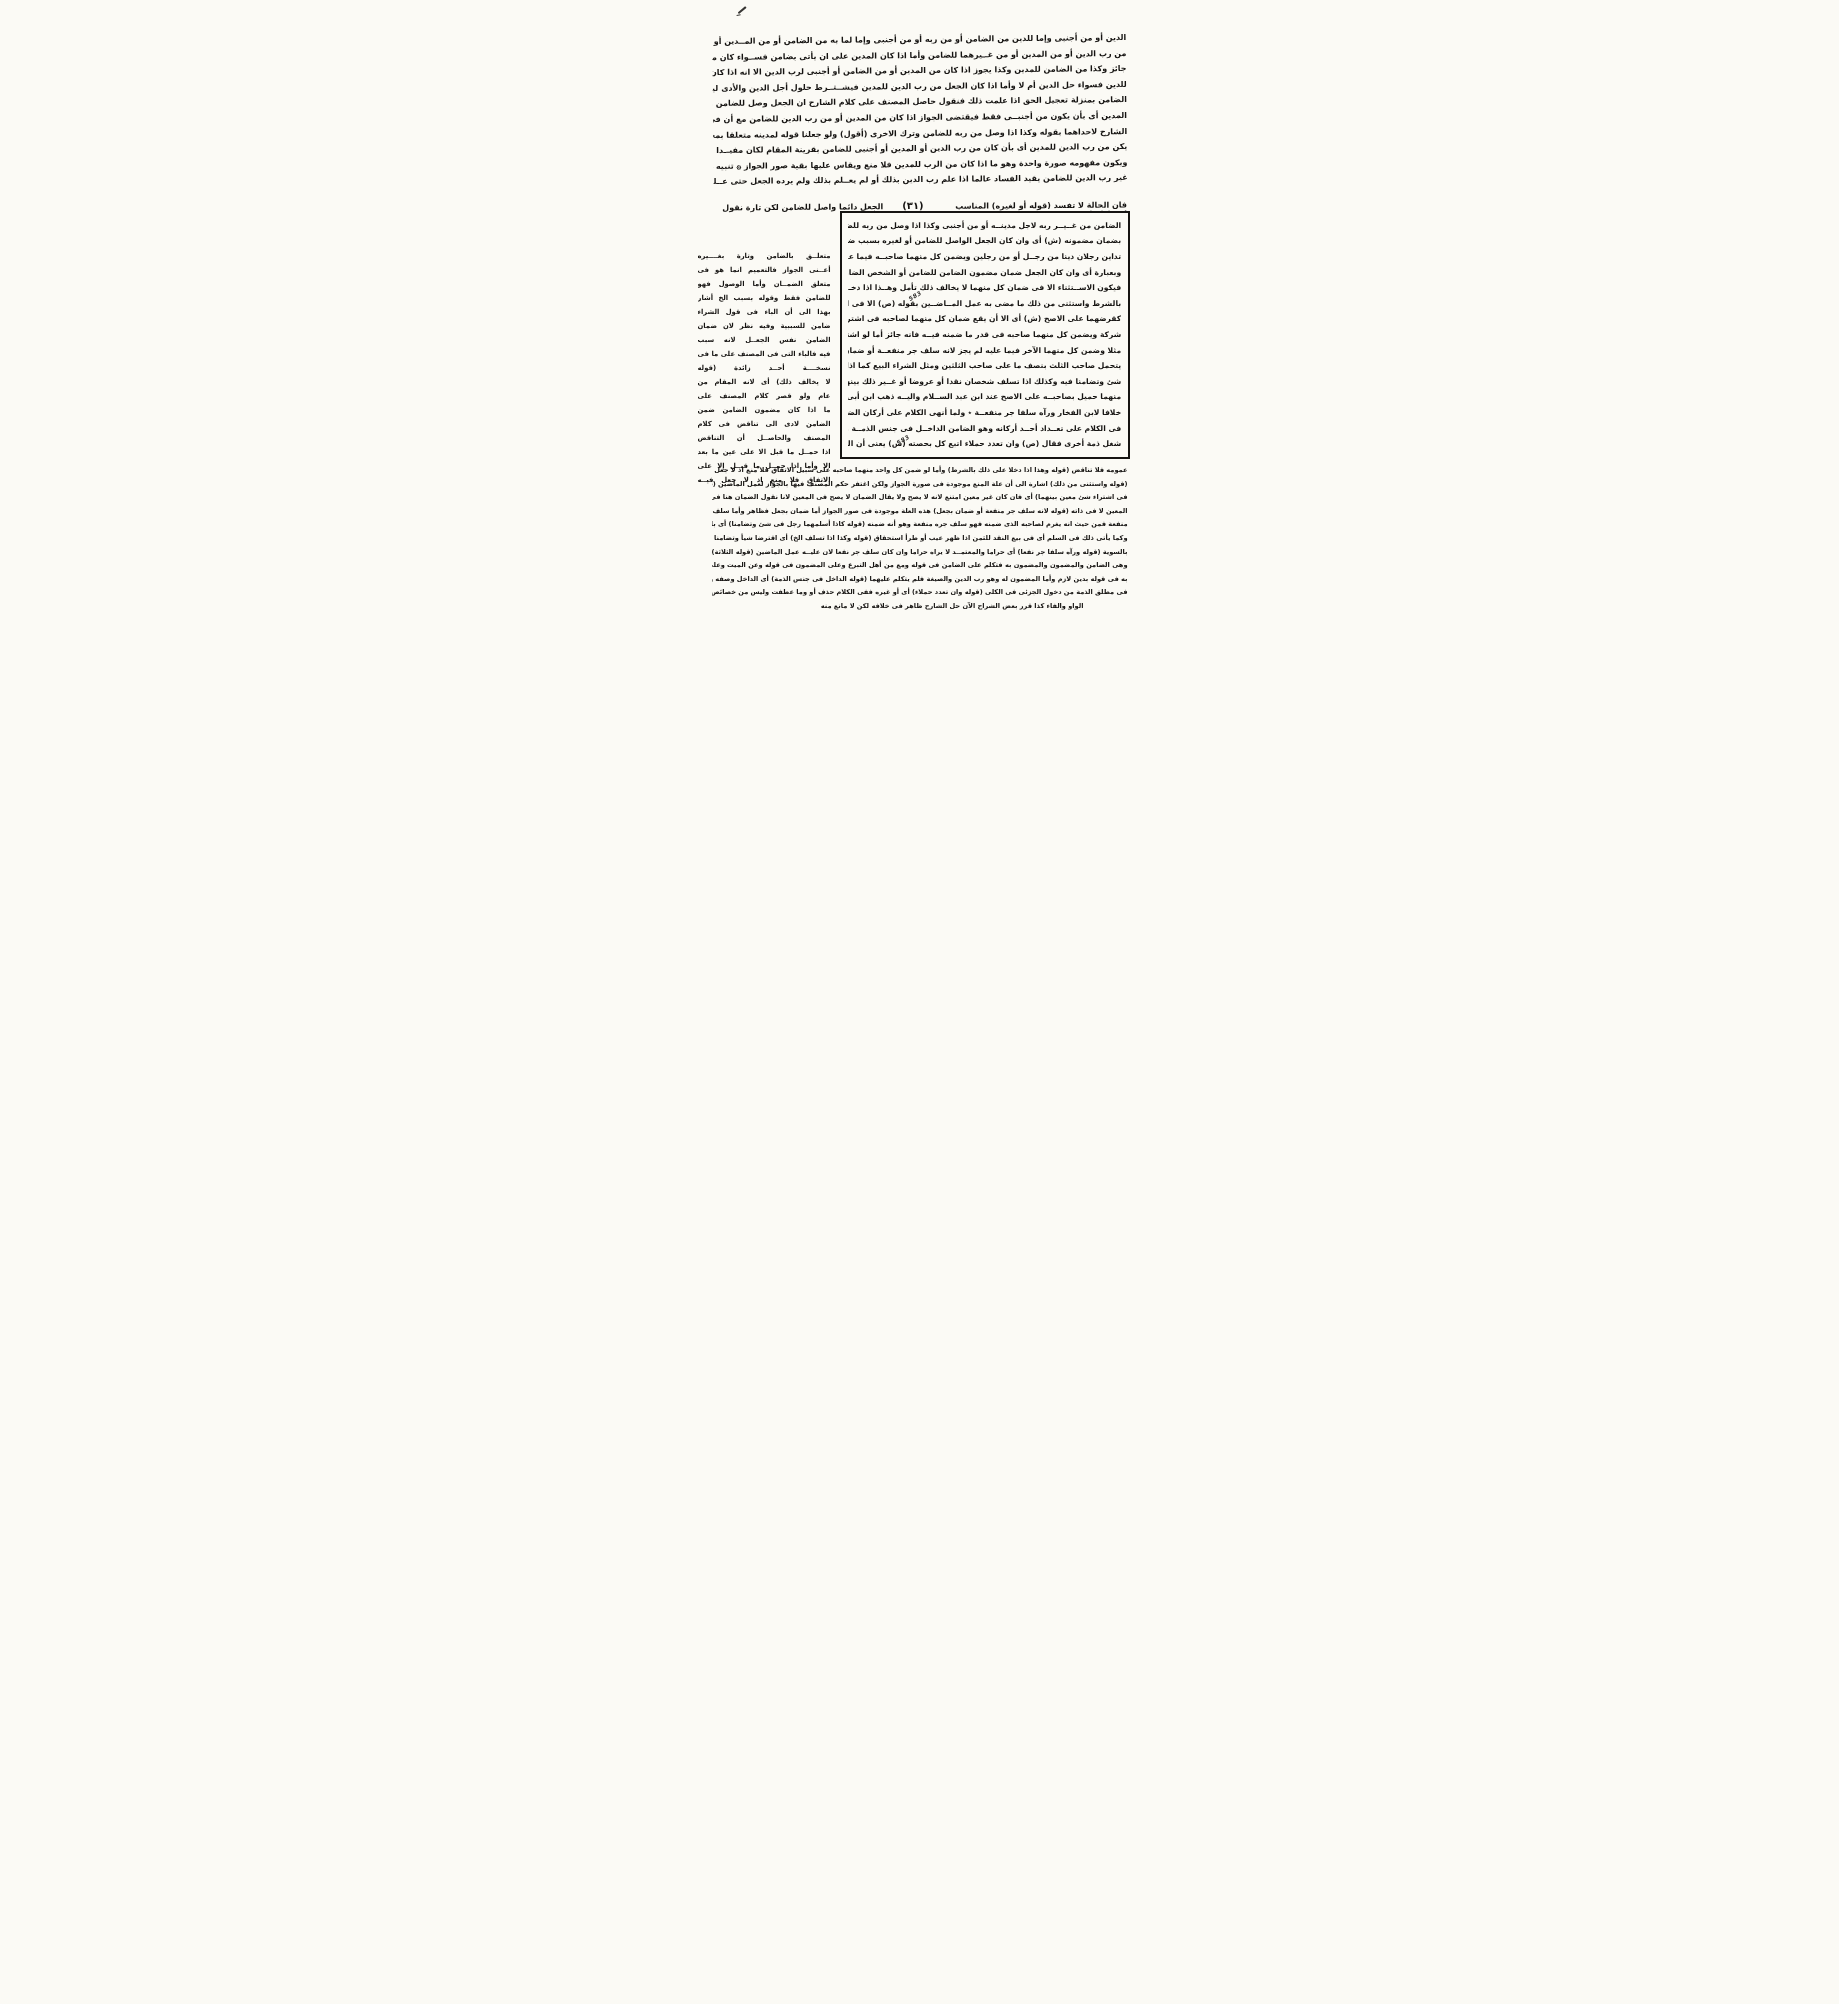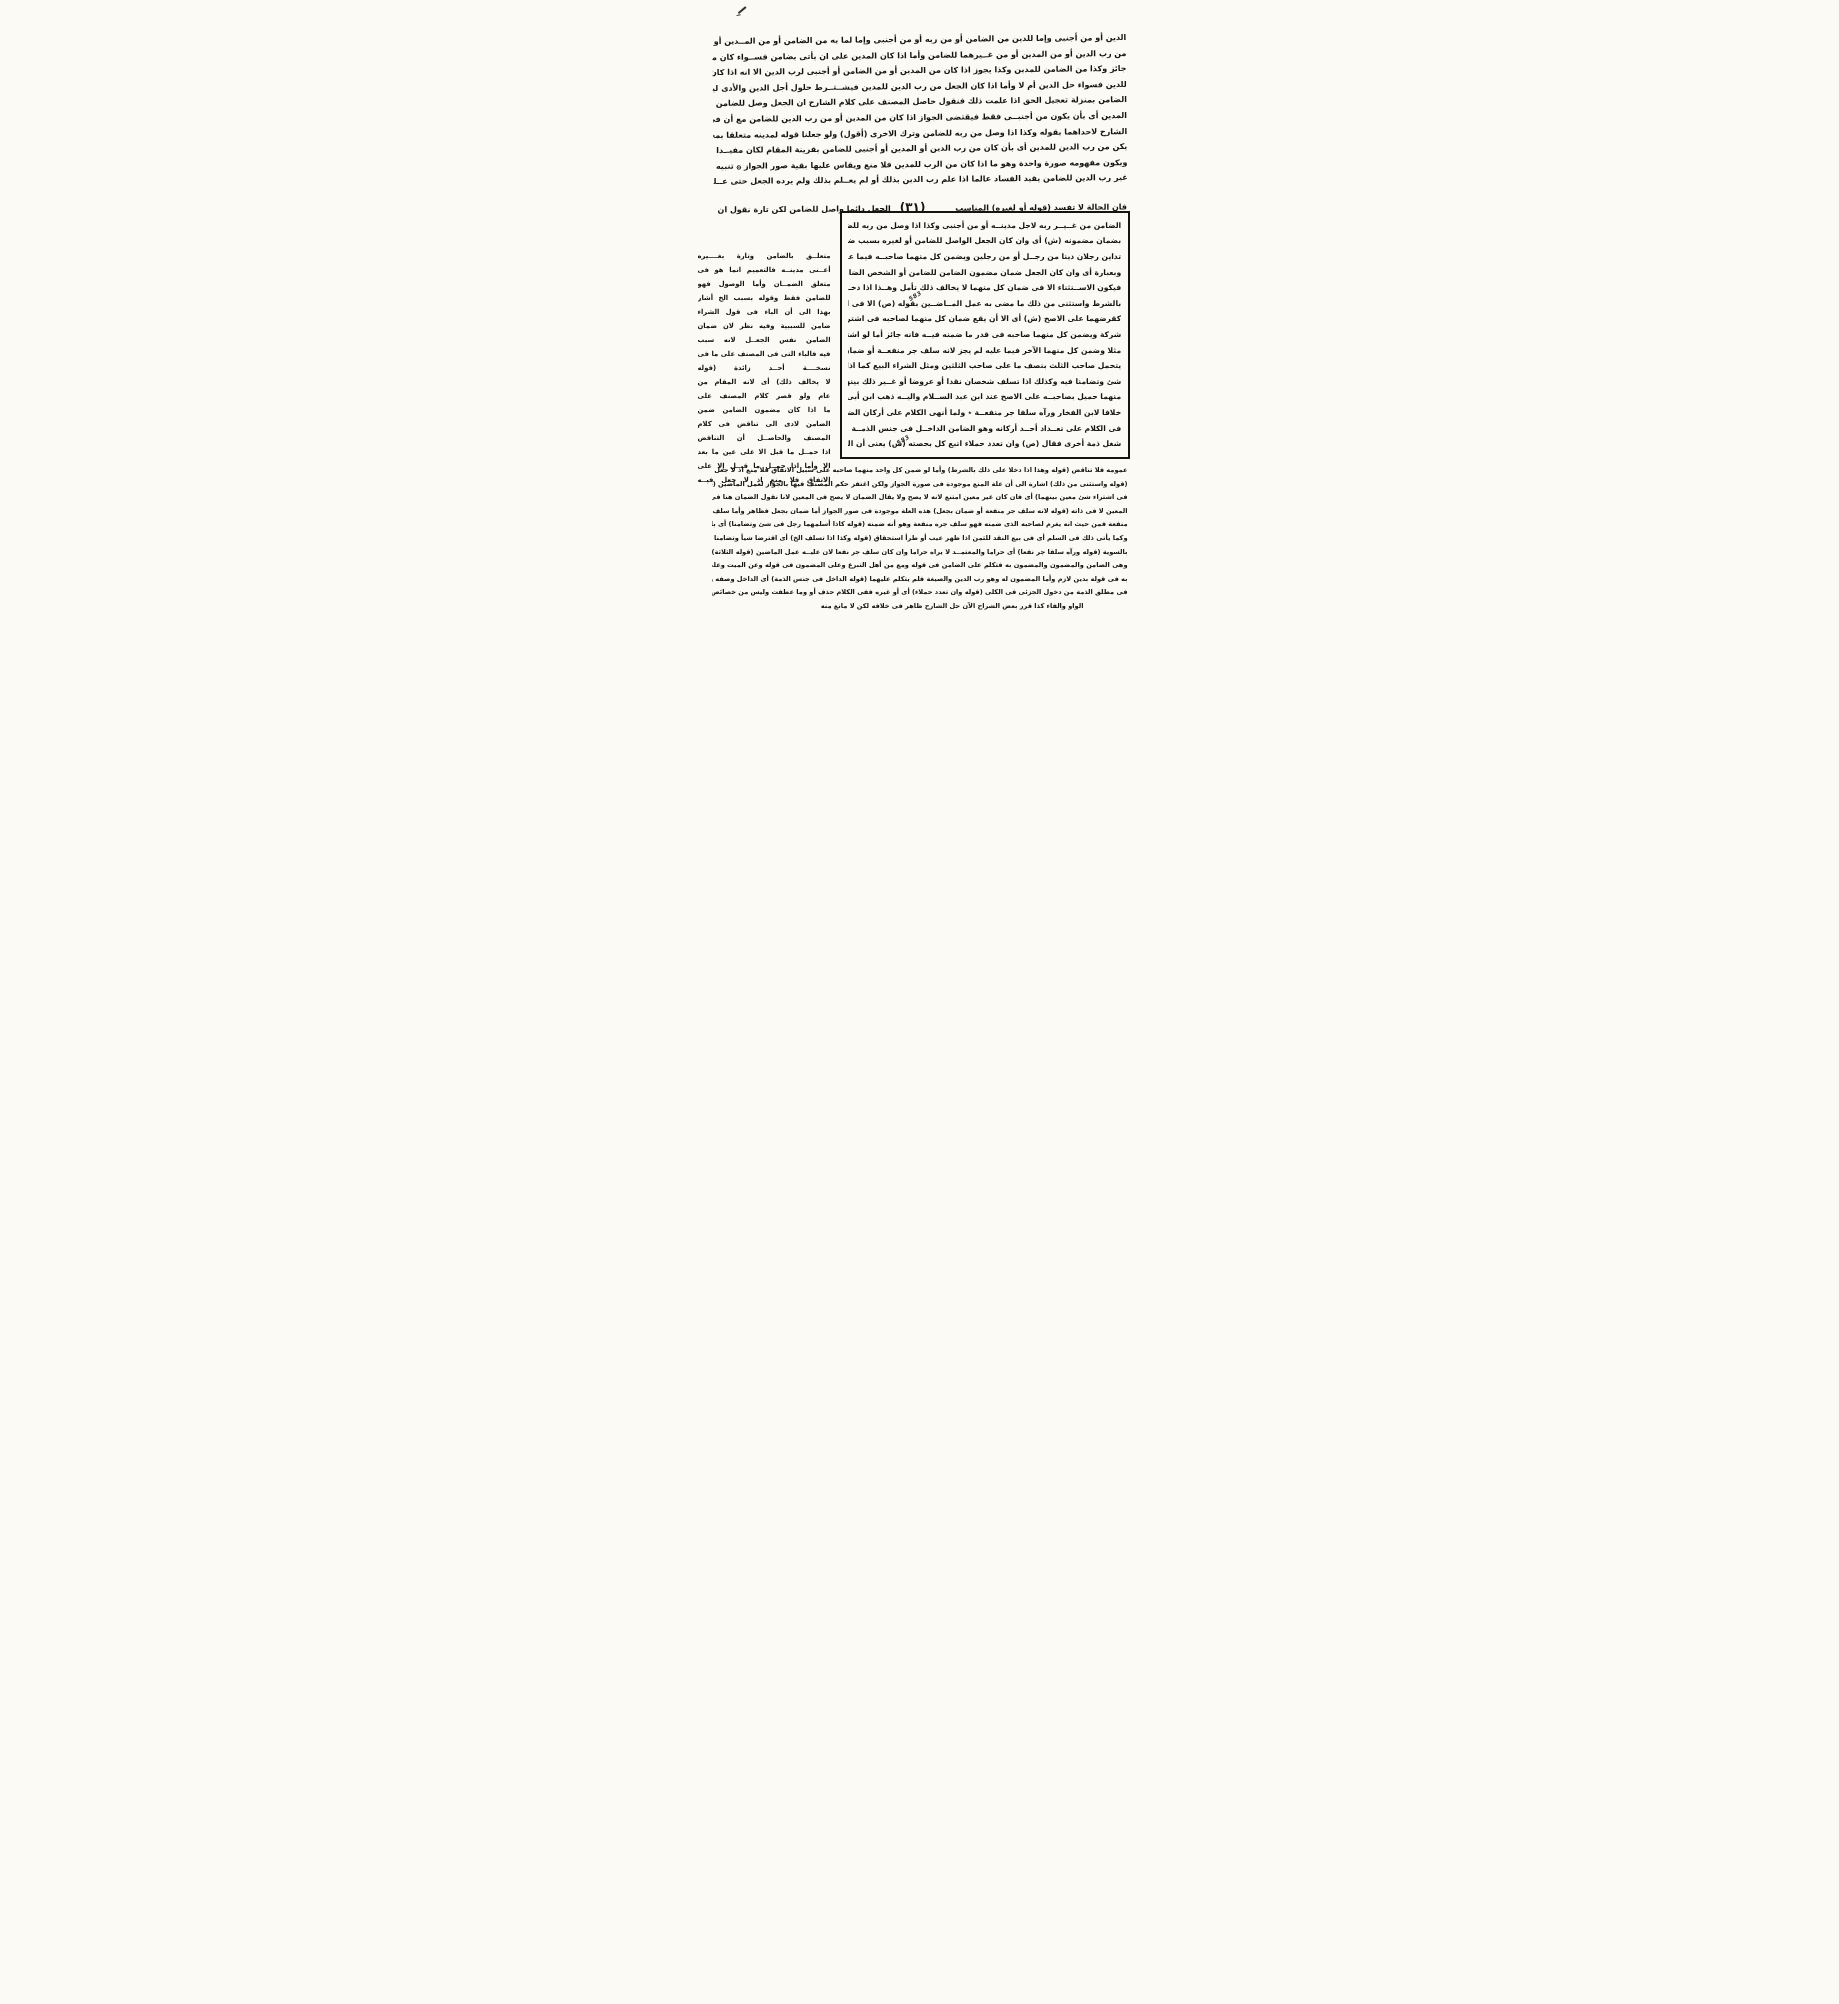--- a/index.html
+++ b/index.html
@@ -34,21 +34,21 @@
     font-size:8px;line-height:15.6px;
   }
   
   .pagenum-row{
     position:absolute;top:200px;right:23px;left:23px;
     display:flex;justify-content:space-between;align-items:baseline;
     font-weight:700;font-size:8px;
     transform:rotate(-0.4deg);
   }
   .pagenum-row .num{
-    font-size:12px;letter-spacing:1.6px;padding:0 9px;
+    font-size:10px;letter-spacing:1.6px;padding:0 19px;
   }
   
   .box{
     position:absolute;top:211px;left:150px;right:20px;height:248px;
     border:2.8px double var(--ink);
     padding:4.8px 6.4px 4px 6.4px;
     background:var(--paper);
   }
   .box .line{
     font-size:7.6px;line-height:15.6px;
@@ -136,21 +136,21 @@
         <div class="line">خلافا لابن الفخار ورآه سلفا جر منفعــة ٭ ولما أنهى الكلام على أركان الضمان الثلاثة شرع</div>
         <div class="line">فى الكلام على تعــداد أحــد أركانه وهو الضامن الداخــل فى جنس الذمــة من قوله الضمان</div>
         <div class="line">شغل ذمة أخرى فقال (ص) وان تعدد حملاء اتبع كل بحصته (ش) يعنى أن الحملاء اذا تعددوا</div>
       </div>
     <span class="box-annotation a1">583</span>
     <span class="box-annotation a2">583</span>
   </div>
 
   <div class="margin-col">
       <div class="line">متعلــق بالضامن وتارة بغــــيره</div>
-      <div class="line">أعــنى مدينــه فالتعميم انما هو فى</div>
+      <div class="line">أعــنى الجواز فالتعميم انما هو فى</div>
       <div class="line">متعلق الضمــان وأما الوصول فهو</div>
       <div class="line">للضامن فقط وقوله بسبب الخ أشار</div>
       <div class="line">بهذا الى أن الباء فى قول الشراء</div>
       <div class="line">ضامن للسببية وفيه نظر لان ضمان</div>
       <div class="line">الضامن نفس الجعــل لانه سبب</div>
       <div class="line">فيه فالباء التى فى المصنف على ما فى</div>
       <div class="line">نسخــــة أحــد زائدة (قوله</div>
       <div class="line">لا يخالف ذلك) أى لانه المقام من</div>
       <div class="line">عام ولو قصر كلام المصنف على</div>
       <div class="line">ما اذا كان مضمون الضامن ضمن</div>

